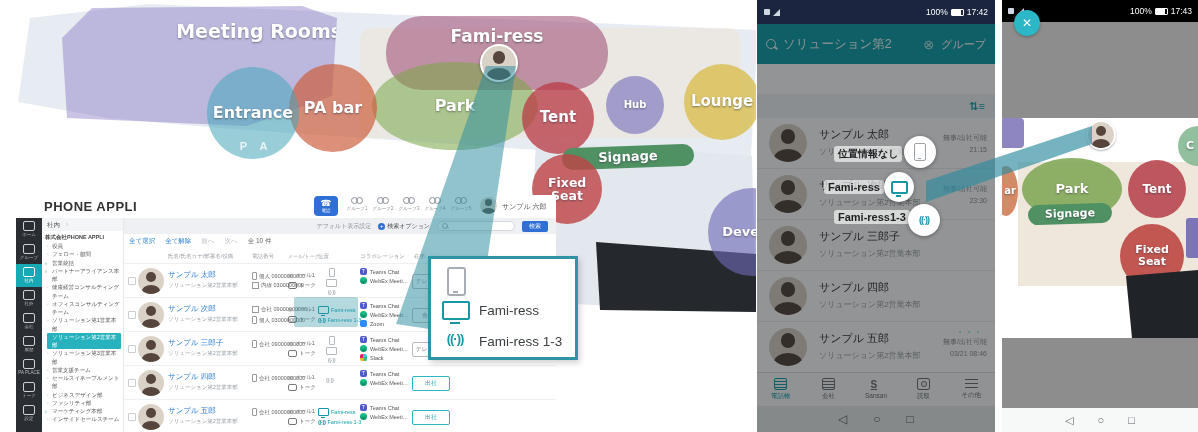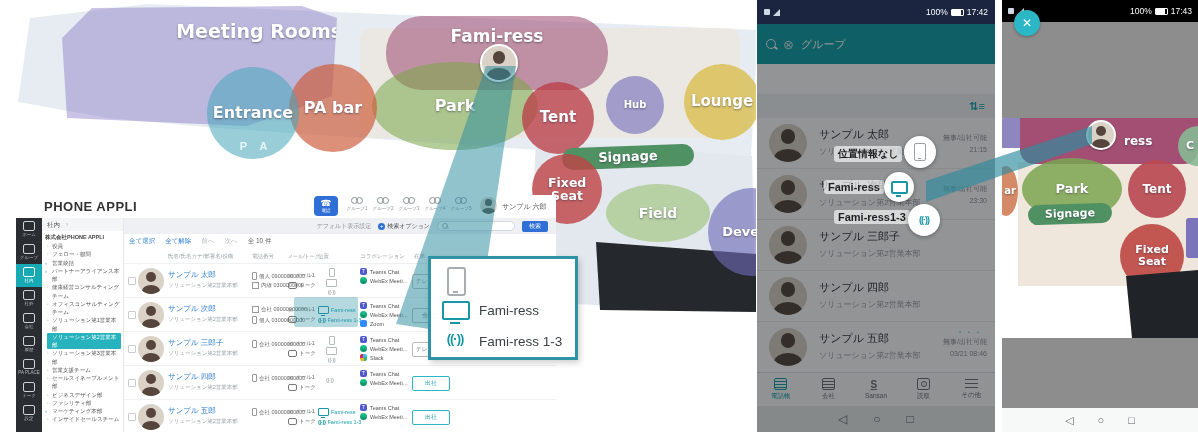--- a/index.html
+++ b/index.html
@@ -255,23 +255,20 @@
     </div>
   <div class="mz mz-lounge">
       <span>Lounge</span>
     </div>
   <div class="mz mz-signage">
       <span>Signage</span>
     </div>
   <div class="mz mz-fixed">
       <span>Fixed Seat</span>
     </div>
-  <div class="mz mz-field">
-      <span>Field</span>
-    </div>
   <div class="mz mz-develop">
       <span>Develop</span>
     </div>
   <div class="pa-sign">P A</div>
   <div class="avatar" id="map-avatar"></div>
 </div>
 
 <div class="beam" id="beam1"></div>
 <div class="beam" id="beam3"></div>
 <div class="abs" id="cellhl"></div>
@@ -606,20 +603,21 @@
         <span class="tri"></span>
       </span>
     <span class="sbr">
         <span>100%</span>
         <span class="batt"></span>
         <span>17:42</span>
       </span>
   </div>
   <div class="p1search">
     <span class="mag2"></span>
+    <span class="q">ソリューション第2</span>
     <span class="clr">⊗</span>
     <span class="cncl">グループ</span>
   </div>
   <div class="p1sort">
       <span class="sortg">⇅≡</span>
     </div>
   <div class="plist">
     <div class="pr q0">
       <div class="avatar av"></div>
       <div class="nm">サンプル 太郎</div>
@@ -710,23 +708,20 @@
         <span>100%</span>
         <span class="batt"></span>
         <span>17:43</span>
       </span>
   </div>
   <div class="gray1"></div>
   <div id="p2x">✕</div>
   <div class="p2map">
     <div class="p2floor"></div>
     <div class="z z-pl"></div>
-    <div class="z z-fam">
-        <span>ress</span>
-      </div>
     <div class="z z-ck">
         <span>C</span>
       </div>
     <div class="z z-ar">
         <span>ar</span>
       </div>
     <div class="z z-park">
         <span>Park</span>
       </div>
     <div class="z z-tent">

